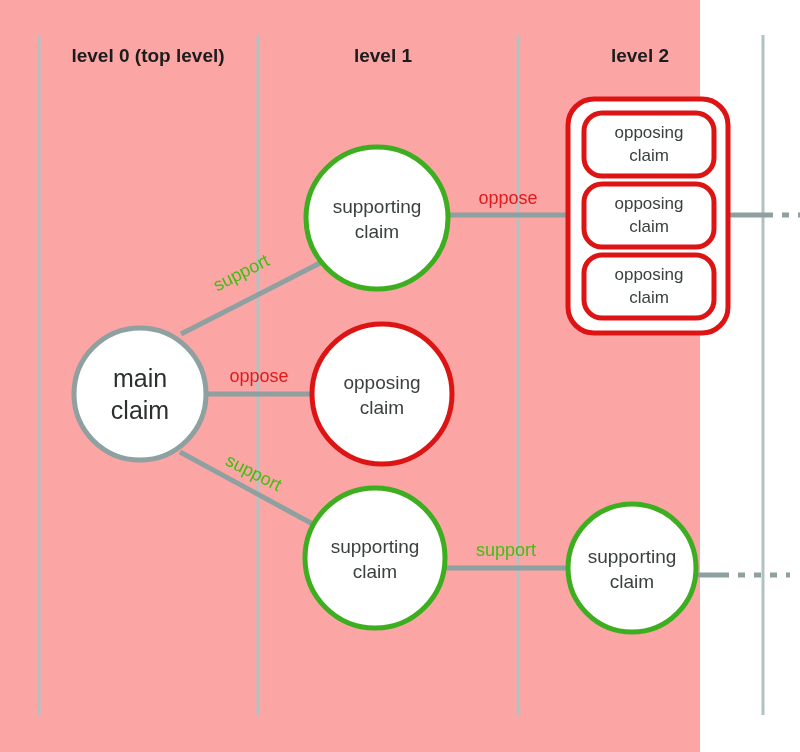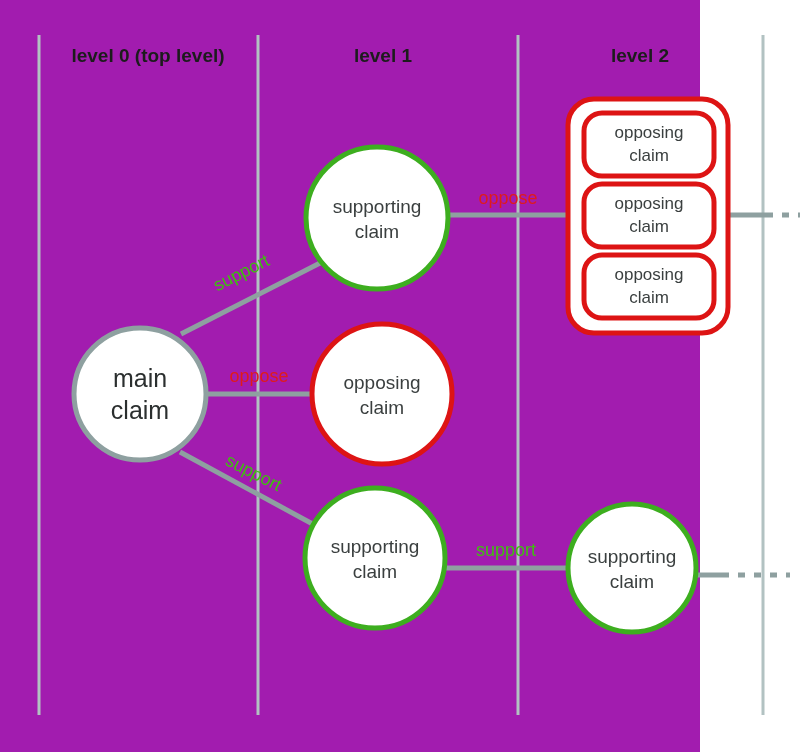--- a/index.html
+++ b/index.html
@@ -10,21 +10,21 @@
   body {
     width: 800px;
     height: 752px;
     font-family: "Liberation Sans", sans-serif;
     overflow: hidden;
   }
   #diagram-root {
     position: relative;
     width: 700px;
     height: 752px;
-    background: #a21caf;
+    background: #fca5a5;
   }
   svg#argument-map {
     display: block;
     width: 800px;
     height: 752px;
   }
   .level-header {
     font-family: "Liberation Sans", sans-serif;
     font-weight: bold;
     font-size: 19px;

